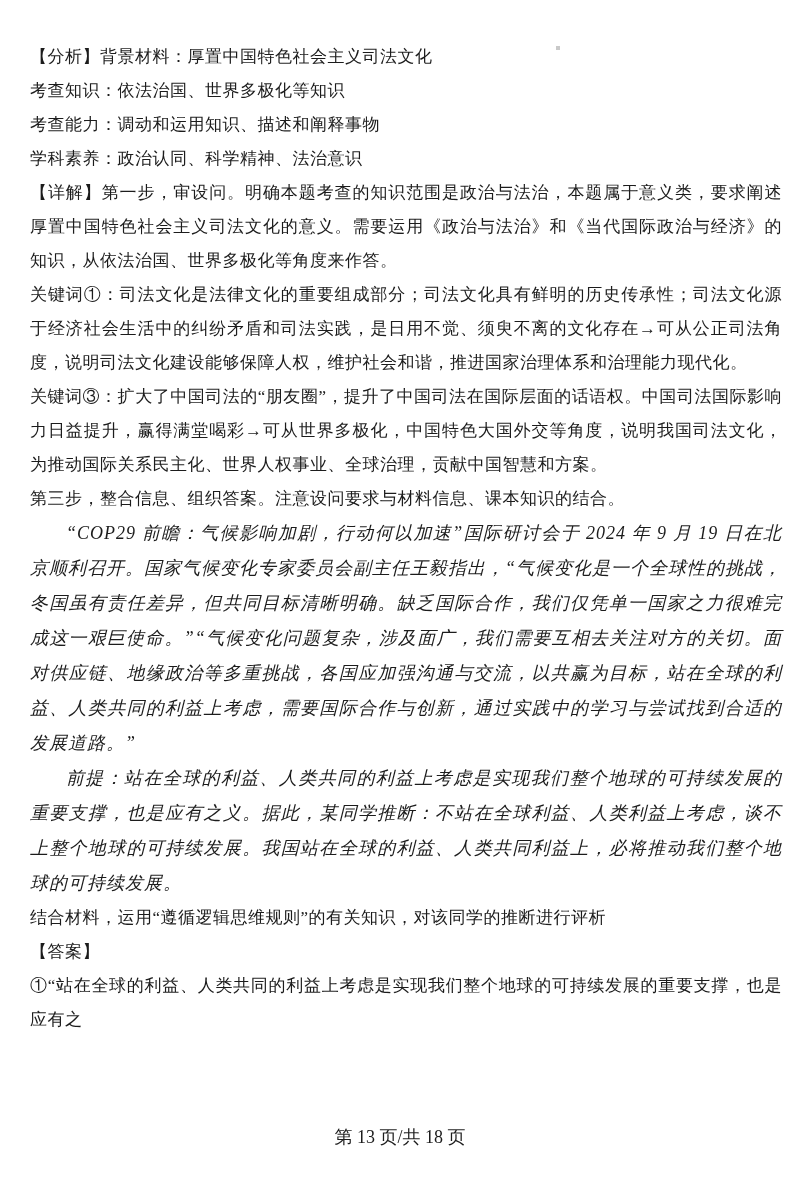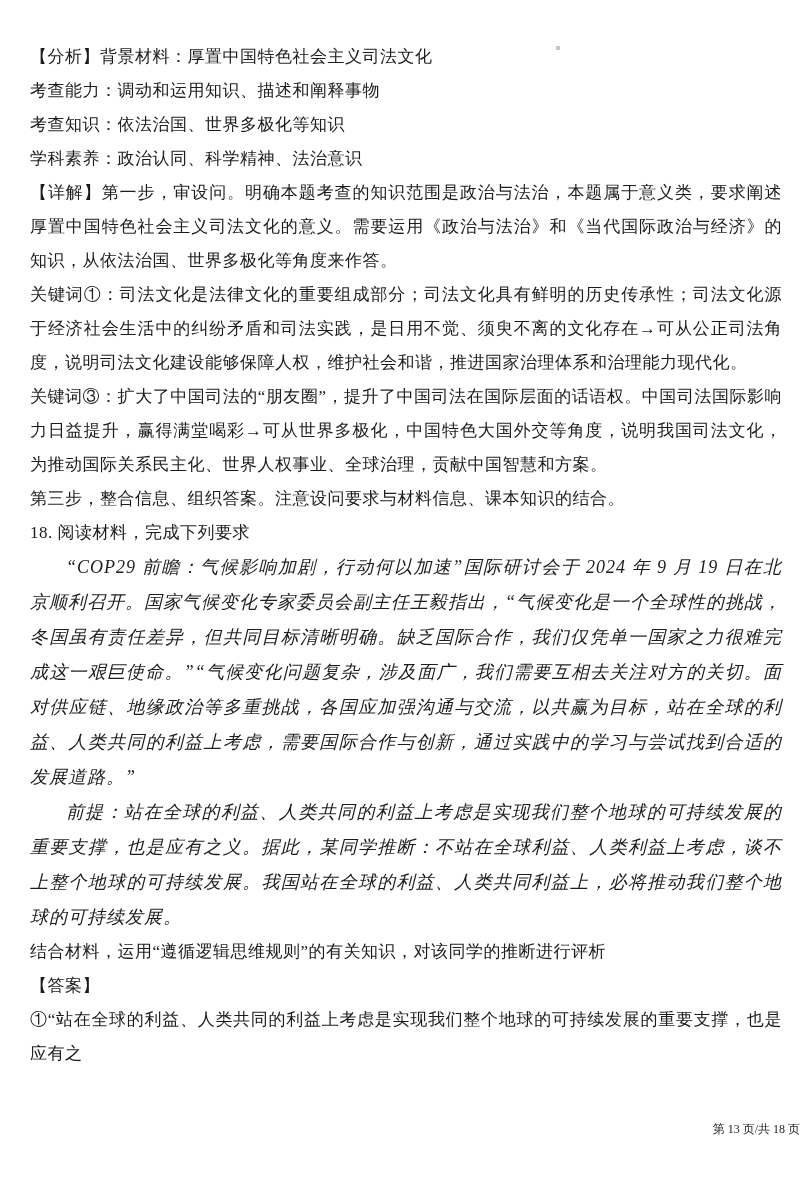--- a/index.html
+++ b/index.html
@@ -31,51 +31,50 @@
     font-style: italic;
     font-size: 18px;
     line-height: 35px;
     text-indent: 2em;
     letter-spacing: 1px;
   }
   .page-footer {
     position: absolute;
     left: 0;
     right: 0;
-    bottom: 44px;
-    text-align: right;
-    font-size: 12px;
+    bottom: 36px;
+    text-align: center;
+    font-size: 18px;
     line-height: 20px;
     color: #1c1c1c;
   }
   .speck {
     position: absolute;
     left: 556px;
     top: 46px;
     width: 4px;
     height: 4px;
     background: #c9c9c9;
   }
 </style>
 </head>
 <body>
 
 <div class="page">
   <div class="speck"></div>
 
   <div class="content">
     <p>【分析】背景材料：厚置中国特色社会主义司法文化</p>
+    <p>考查知识：依法治国、世界多极化等知识</p>
     <p>考查能力：调动和运用知识、描述和阐释事物</p>
-    <p>考查知识：依法治国、世界多极化等知识</p>
     <p>学科素养：政治认同、科学精神、法治意识</p>
     <p>【详解】第一步，审设问。明确本题考查的知识范围是政治与法治，本题属于意义类，要求阐述厚置中国特色社会主义司法文化的意义。需要运用《政治与法治》和《当代国际政治与经济》的知识，从依法治国、世界多极化等角度来作答。</p>
     <p>关键词①：司法文化是法律文化的重要组成部分；司法文化具有鲜明的历史传承性；司法文化源于经济社会生活中的纠纷矛盾和司法实践，是日用不觉、须臾不离的文化存在→可从公正司法角度，说明司法文化建设能够保障人权，维护社会和谐，推进国家治理体系和治理能力现代化。</p>
     <p>关键词③：扩大了中国司法的“朋友圈”，提升了中国司法在国际层面的话语权。中国司法国际影响力日益提升，赢得满堂喝彩→可从世界多极化，中国特色大国外交等角度，说明我国司法文化，为推动国际关系民主化、世界人权事业、全球治理，贡献中国智慧和方案。</p>
     <p>第三步，整合信息、组织答案。注意设问要求与材料信息、课本知识的结合。</p>
-    <p>18. 阅读材料，完成下列要求</p>
     <p class="material">“COP29 前瞻：气候影响加剧，行动何以加速”国际研讨会于 2024 年 9 月 19 日在北京顺利召开。国家气候变化专家委员会副主任王毅指出，“气候变化是一个全球性的挑战，冬国虽有责任差异，但共同目标清晰明确。缺乏国际合作，我们仅凭单一国家之力很难完成这一艰巨使命。”“气候变化问题复杂，涉及面广，我们需要互相去关注对方的关切。面对供应链、地缘政治等多重挑战，各国应加强沟通与交流，以共赢为目标，站在全球的利益、人类共同的利益上考虑，需要国际合作与创新，通过实践中的学习与尝试找到合适的发展道路。”</p>
     <p class="material">前提：站在全球的利益、人类共同的利益上考虑是实现我们整个地球的可持续发展的重要支撑，也是应有之义。据此，某同学推断：不站在全球利益、人类利益上考虑，谈不上整个地球的可持续发展。我国站在全球的利益、人类共同利益上，必将推动我们整个地球的可持续发展。</p>
     <p>结合材料，运用“遵循逻辑思维规则”的有关知识，对该同学的推断进行评析</p>
     <p>【答案】</p>
     <p>①“站在全球的利益、人类共同的利益上考虑是实现我们整个地球的可持续发展的重要支撑，也是应有之</p>
   </div>
 
   <div class="page-footer">第 13 页/共 18 页</div>
 </div>
 

